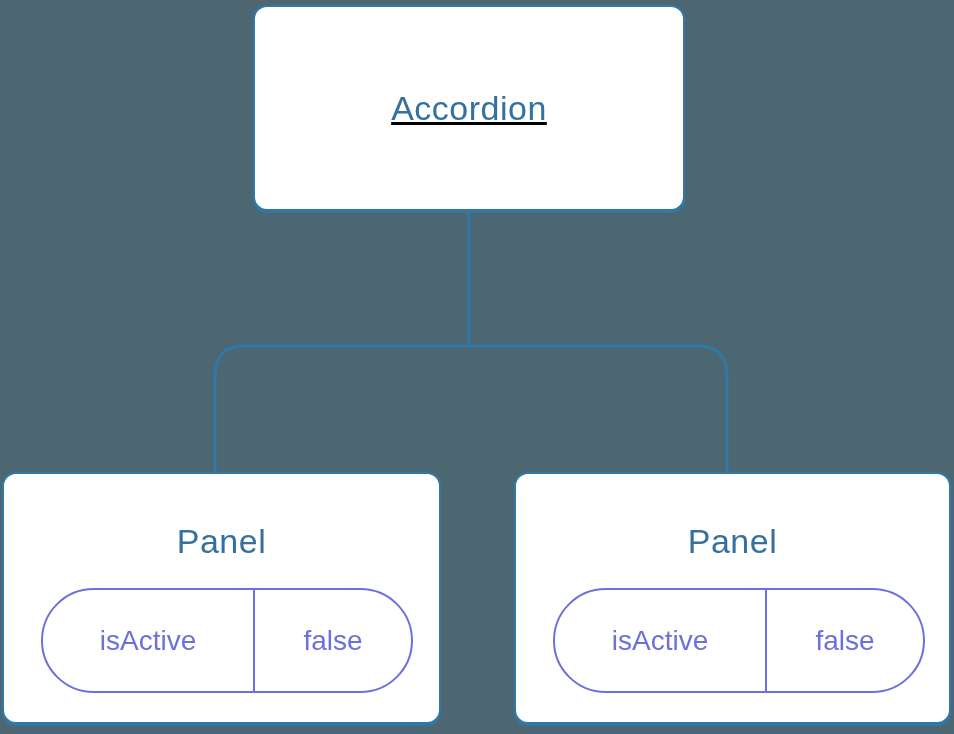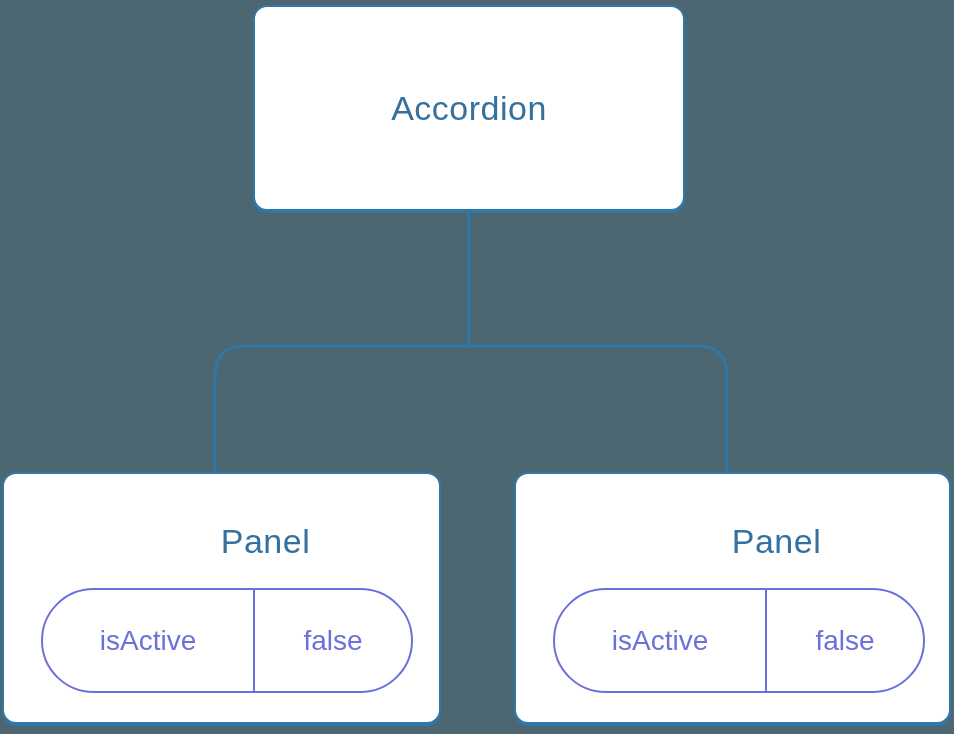--- a/index.html
+++ b/index.html
@@ -22,20 +22,21 @@
     z-index: 0;
   }
   .node {
     position: absolute;
     background: #ffffff;
     border: 2px solid #2F78A8;
     border-radius: 14px;
     box-shadow: 0 2px 0 #2F78A8;
     box-sizing: border-box;
     z-index: 1;
+    text-decoration: underline;
   }
   .node-root {
     left: 253px;
     top: 5px;
     width: 432px;
     height: 206px;
     display: flex;
     align-items: center;
     justify-content: center;
   }
@@ -60,21 +61,20 @@
   .panel-title {
     position: absolute;
     top: 48px;
     left: 0;
     width: 100%;
     text-align: center;
     color: #35719F;
     font-size: 34px;
     font-weight: 500;
     letter-spacing: 0.5px;
-    padding-left: 44px;
   }
   .prop-pill {
     position: absolute;
     top: 114px;
     left: 37px;
     width: 372px;
     height: 105px;
     border: 2px solid #6B70DB;
     border-radius: 60px;
     box-sizing: border-box;

